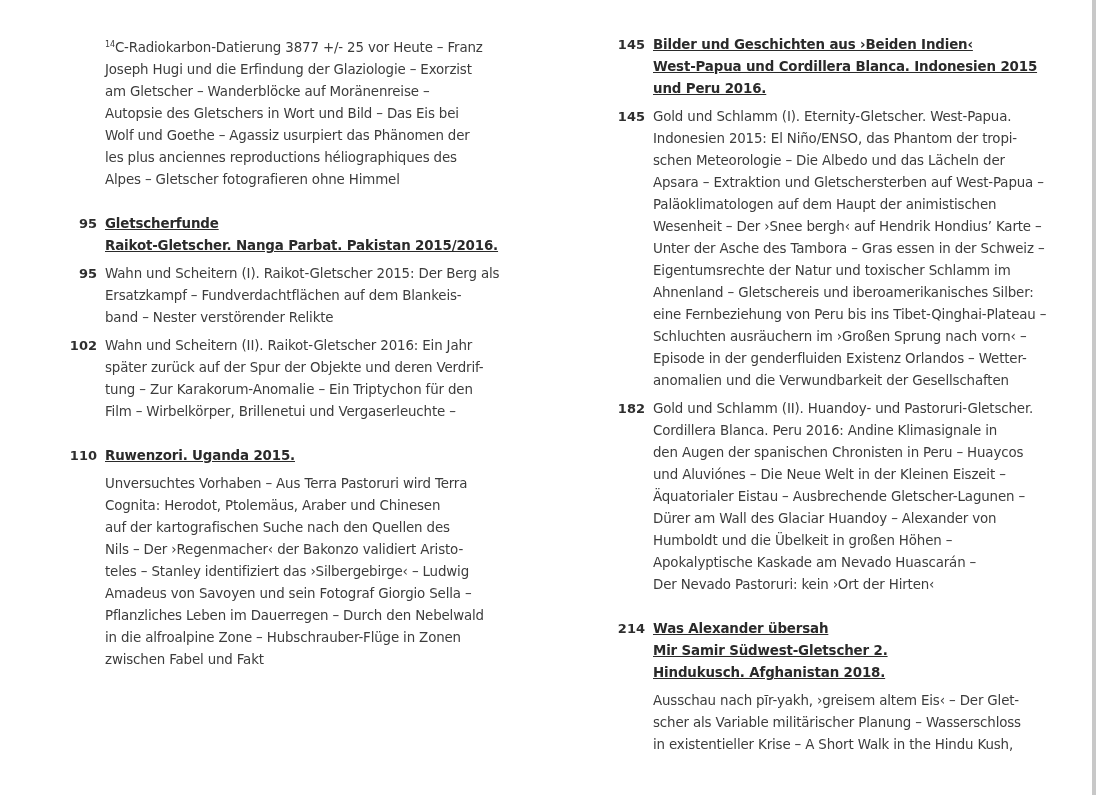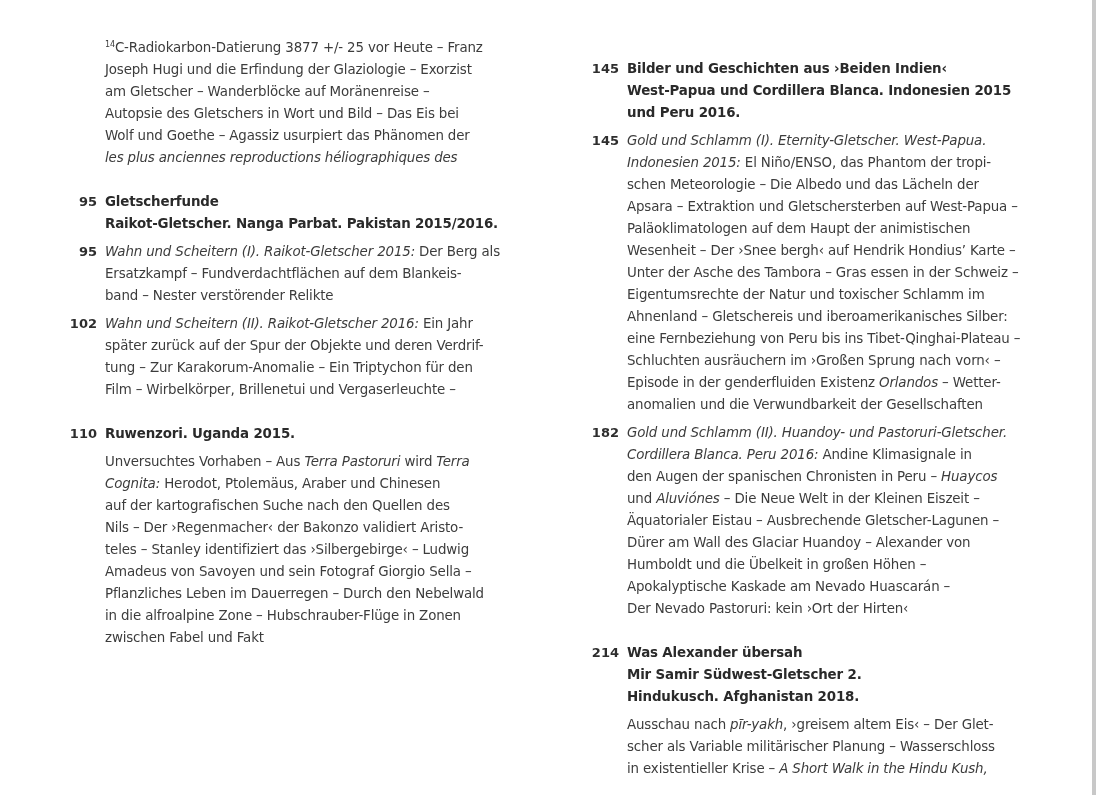--- a/index.html
+++ b/index.html
@@ -9,52 +9,53 @@
     font-family: "DejaVu Sans", sans-serif;
     color: #3c3c3c;
     position: relative;
   }
   .edge {
     position: absolute; right: 0; top: 0; width: 4px; height: 795px;
     background: #c8c8c8;
   }
   .col { position: absolute; top: 34px; width: 400px; }
   .col-left { left: 64px; width: 410px; }
-  .col-right { left: 586px; width: 410px; margin-top: 24px; }
+  .col-right { left: 612px; width: 410px; }
   .entry { display: flex; align-items: flex-start; }
   .num {
     width: 41px; flex: 0 0 41px; text-align: right; padding-right: 0;
     font-weight: bold; color: #2e2e2e; font-size: 13px; line-height: 22px;
     box-sizing: border-box; padding-right: 8px;
   }
   .num.blank { visibility: hidden; }
   .body { flex: 1; font-size: 13.4px; line-height: 22px; letter-spacing: -0.15px; }
   .line { display: block; white-space: nowrap; }
-  .heading .line { font-weight: bold; color: #2a2a2a; }
-  .it { font-style: italic; }
+  .heading .line { font-weight: bold; color: #2a2a2a; text-decoration: underline; }
+  .it { }
   sup.s { font-size: 8px; vertical-align: 5px; }
   .gap-s { height: 6px; }
   .gap-l { height: 22px; }
 </style>
 </head>
 <body>
 
 <div class="edge"></div>
 
 <div class="col col-left">
 
   <div class="entry">
     <div class="num blank">0</div>
     <div class="body">
         <span class="line"><sup class="s">14</sup><span>C-Radiokarbon-Datierung 3877 +/- 25 vor Heute – Franz</span></span>
         <span class="line"><span>Joseph Hugi und die Erfindung der Glaziologie – Exorzist</span></span>
         <span class="line"><span>am Gletscher – Wanderblöcke auf Moränenreise –</span></span>
         <span class="line"><span>Autopsie des Gletschers in Wort und Bild – Das Eis bei</span></span>
         <span class="line"><span>Wolf und Goethe – Agassiz usurpiert das Phänomen der</span></span>
         <span class="line"><span class="it">les plus anciennes reproductions héliographiques des</span></span>
+        <span class="line"><span class="it">Alpes</span><span> – Gletscher fotografieren ohne Himmel</span></span>
       </div>
   </div>
   <div class="gap-l"></div>
 
   <div class="entry heading">
     <div class="num">95</div>
     <div class="body">
         <span class="line">Gletscherfunde</span>
         <span class="line">Raikot-Gletscher. Nanga Parbat. Pakistan 2015/2016.</span>
       </div>

